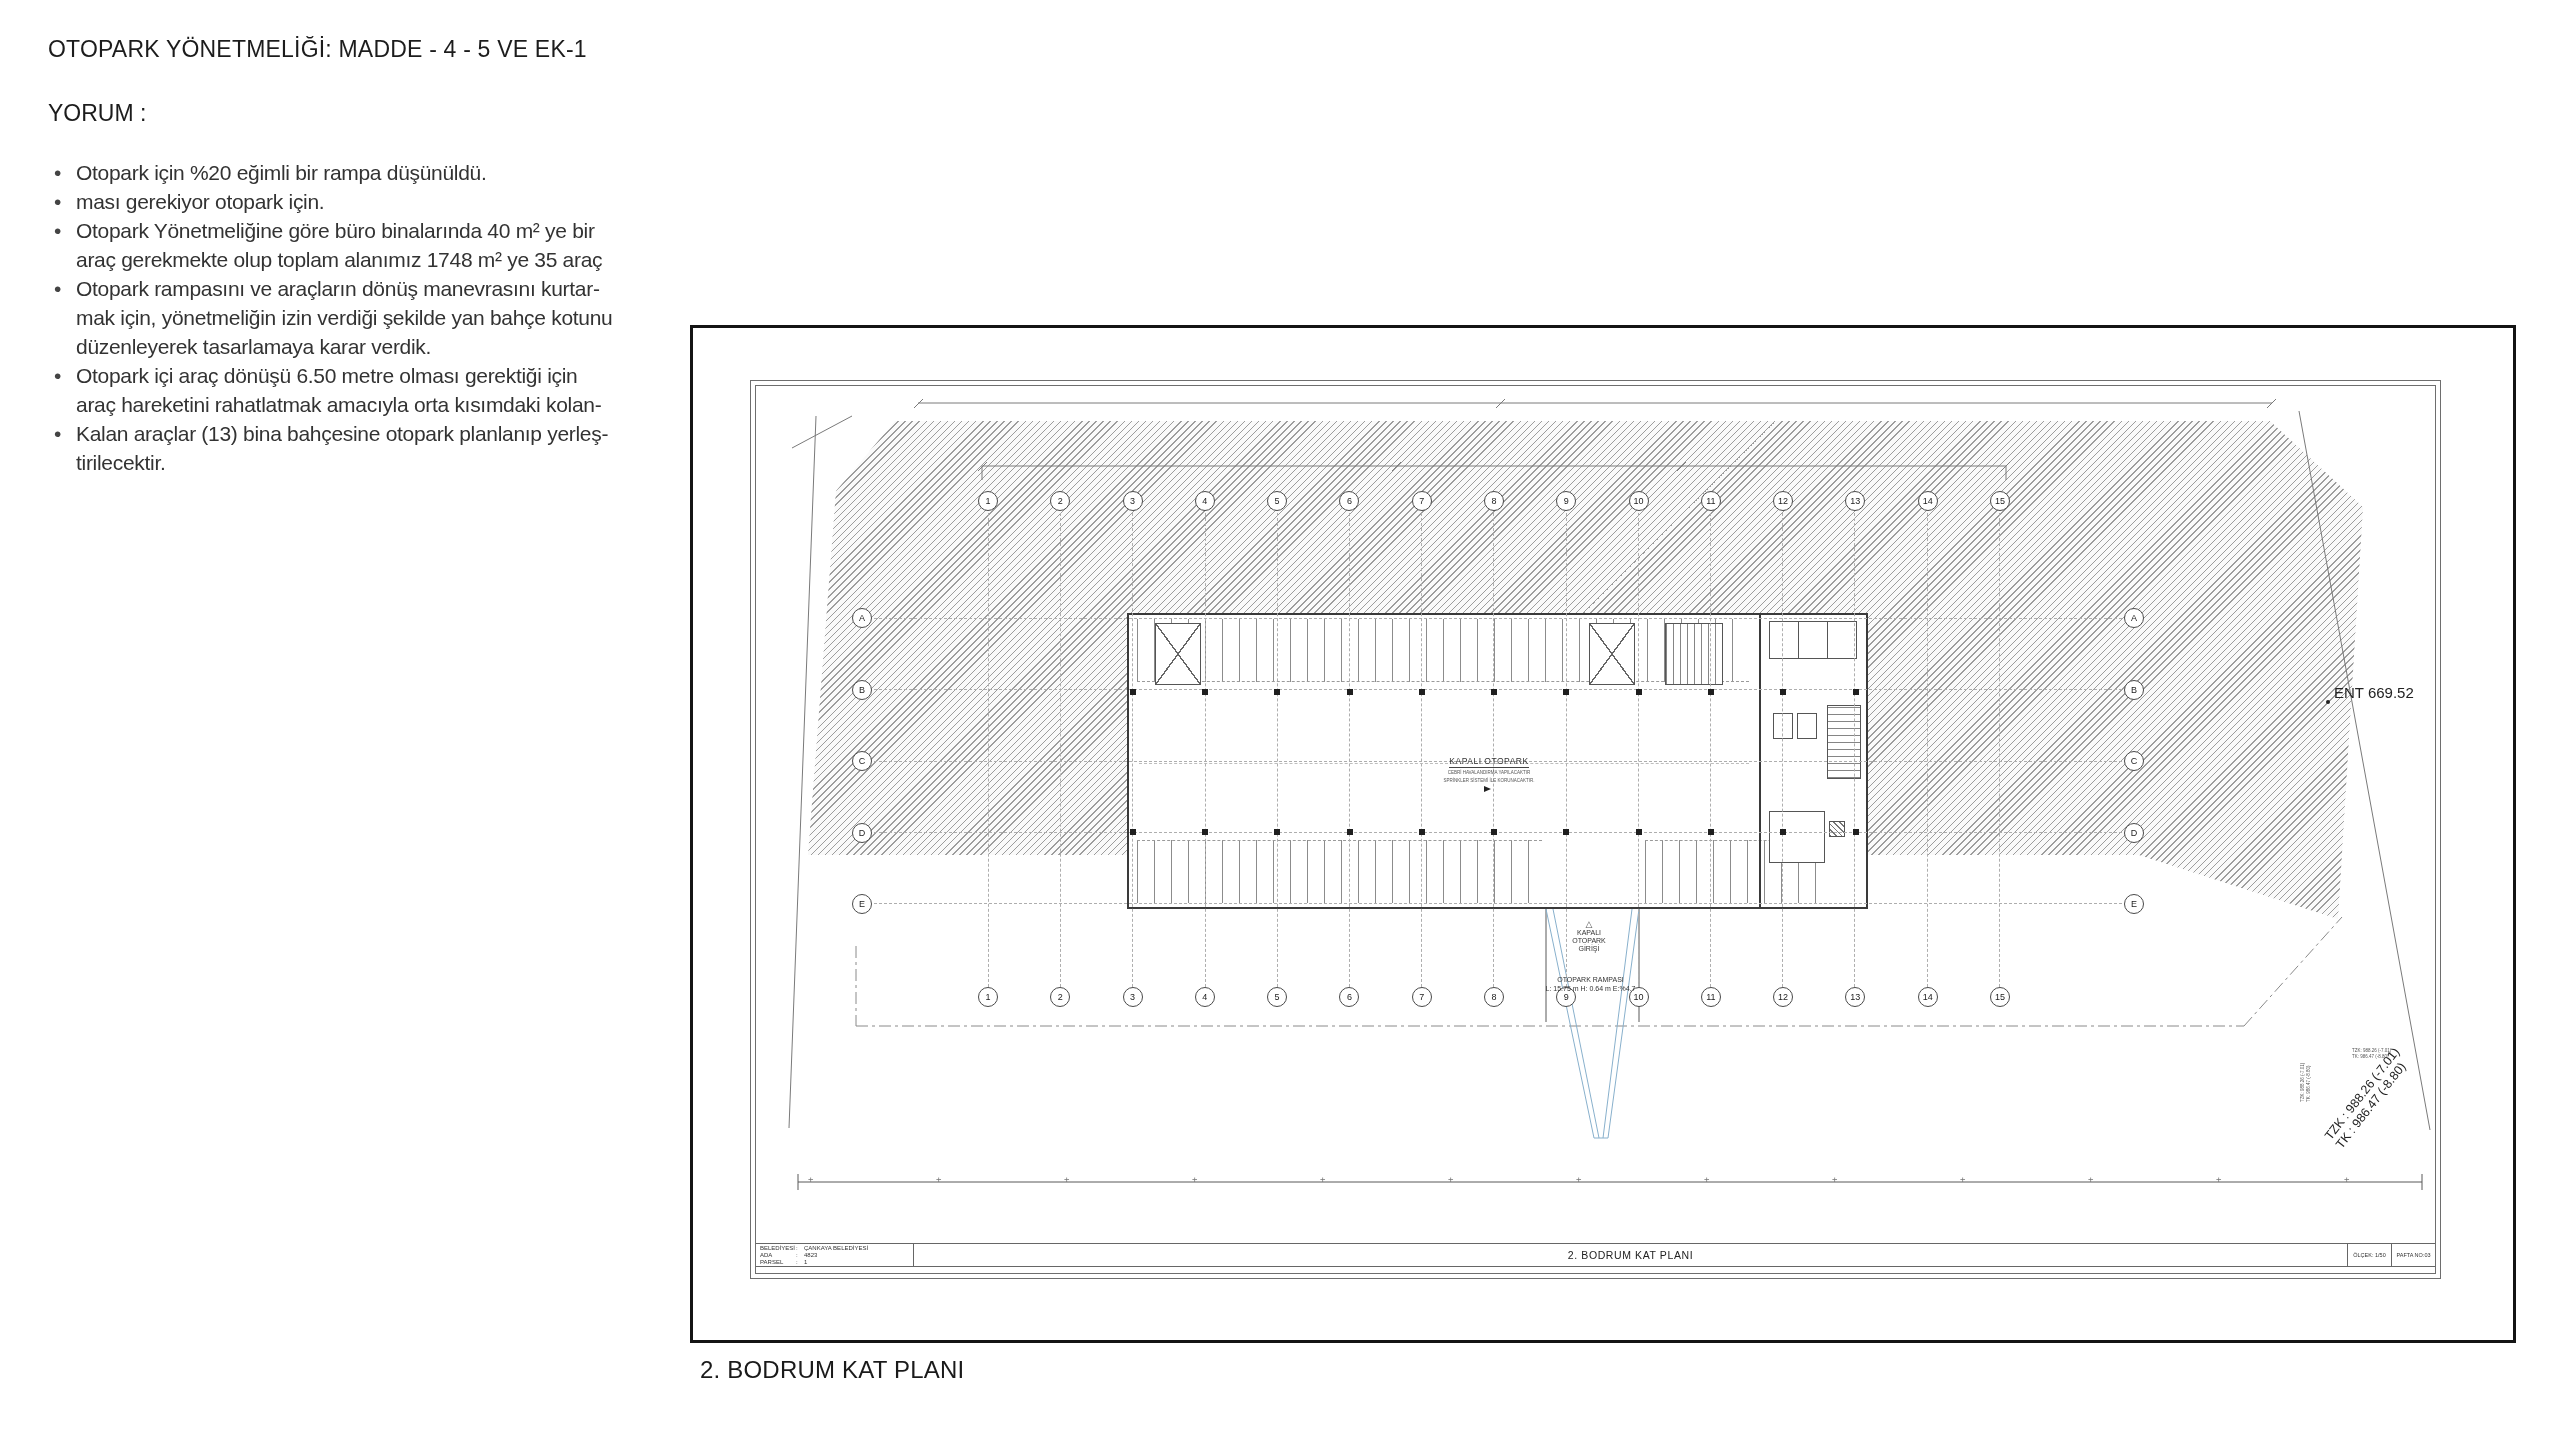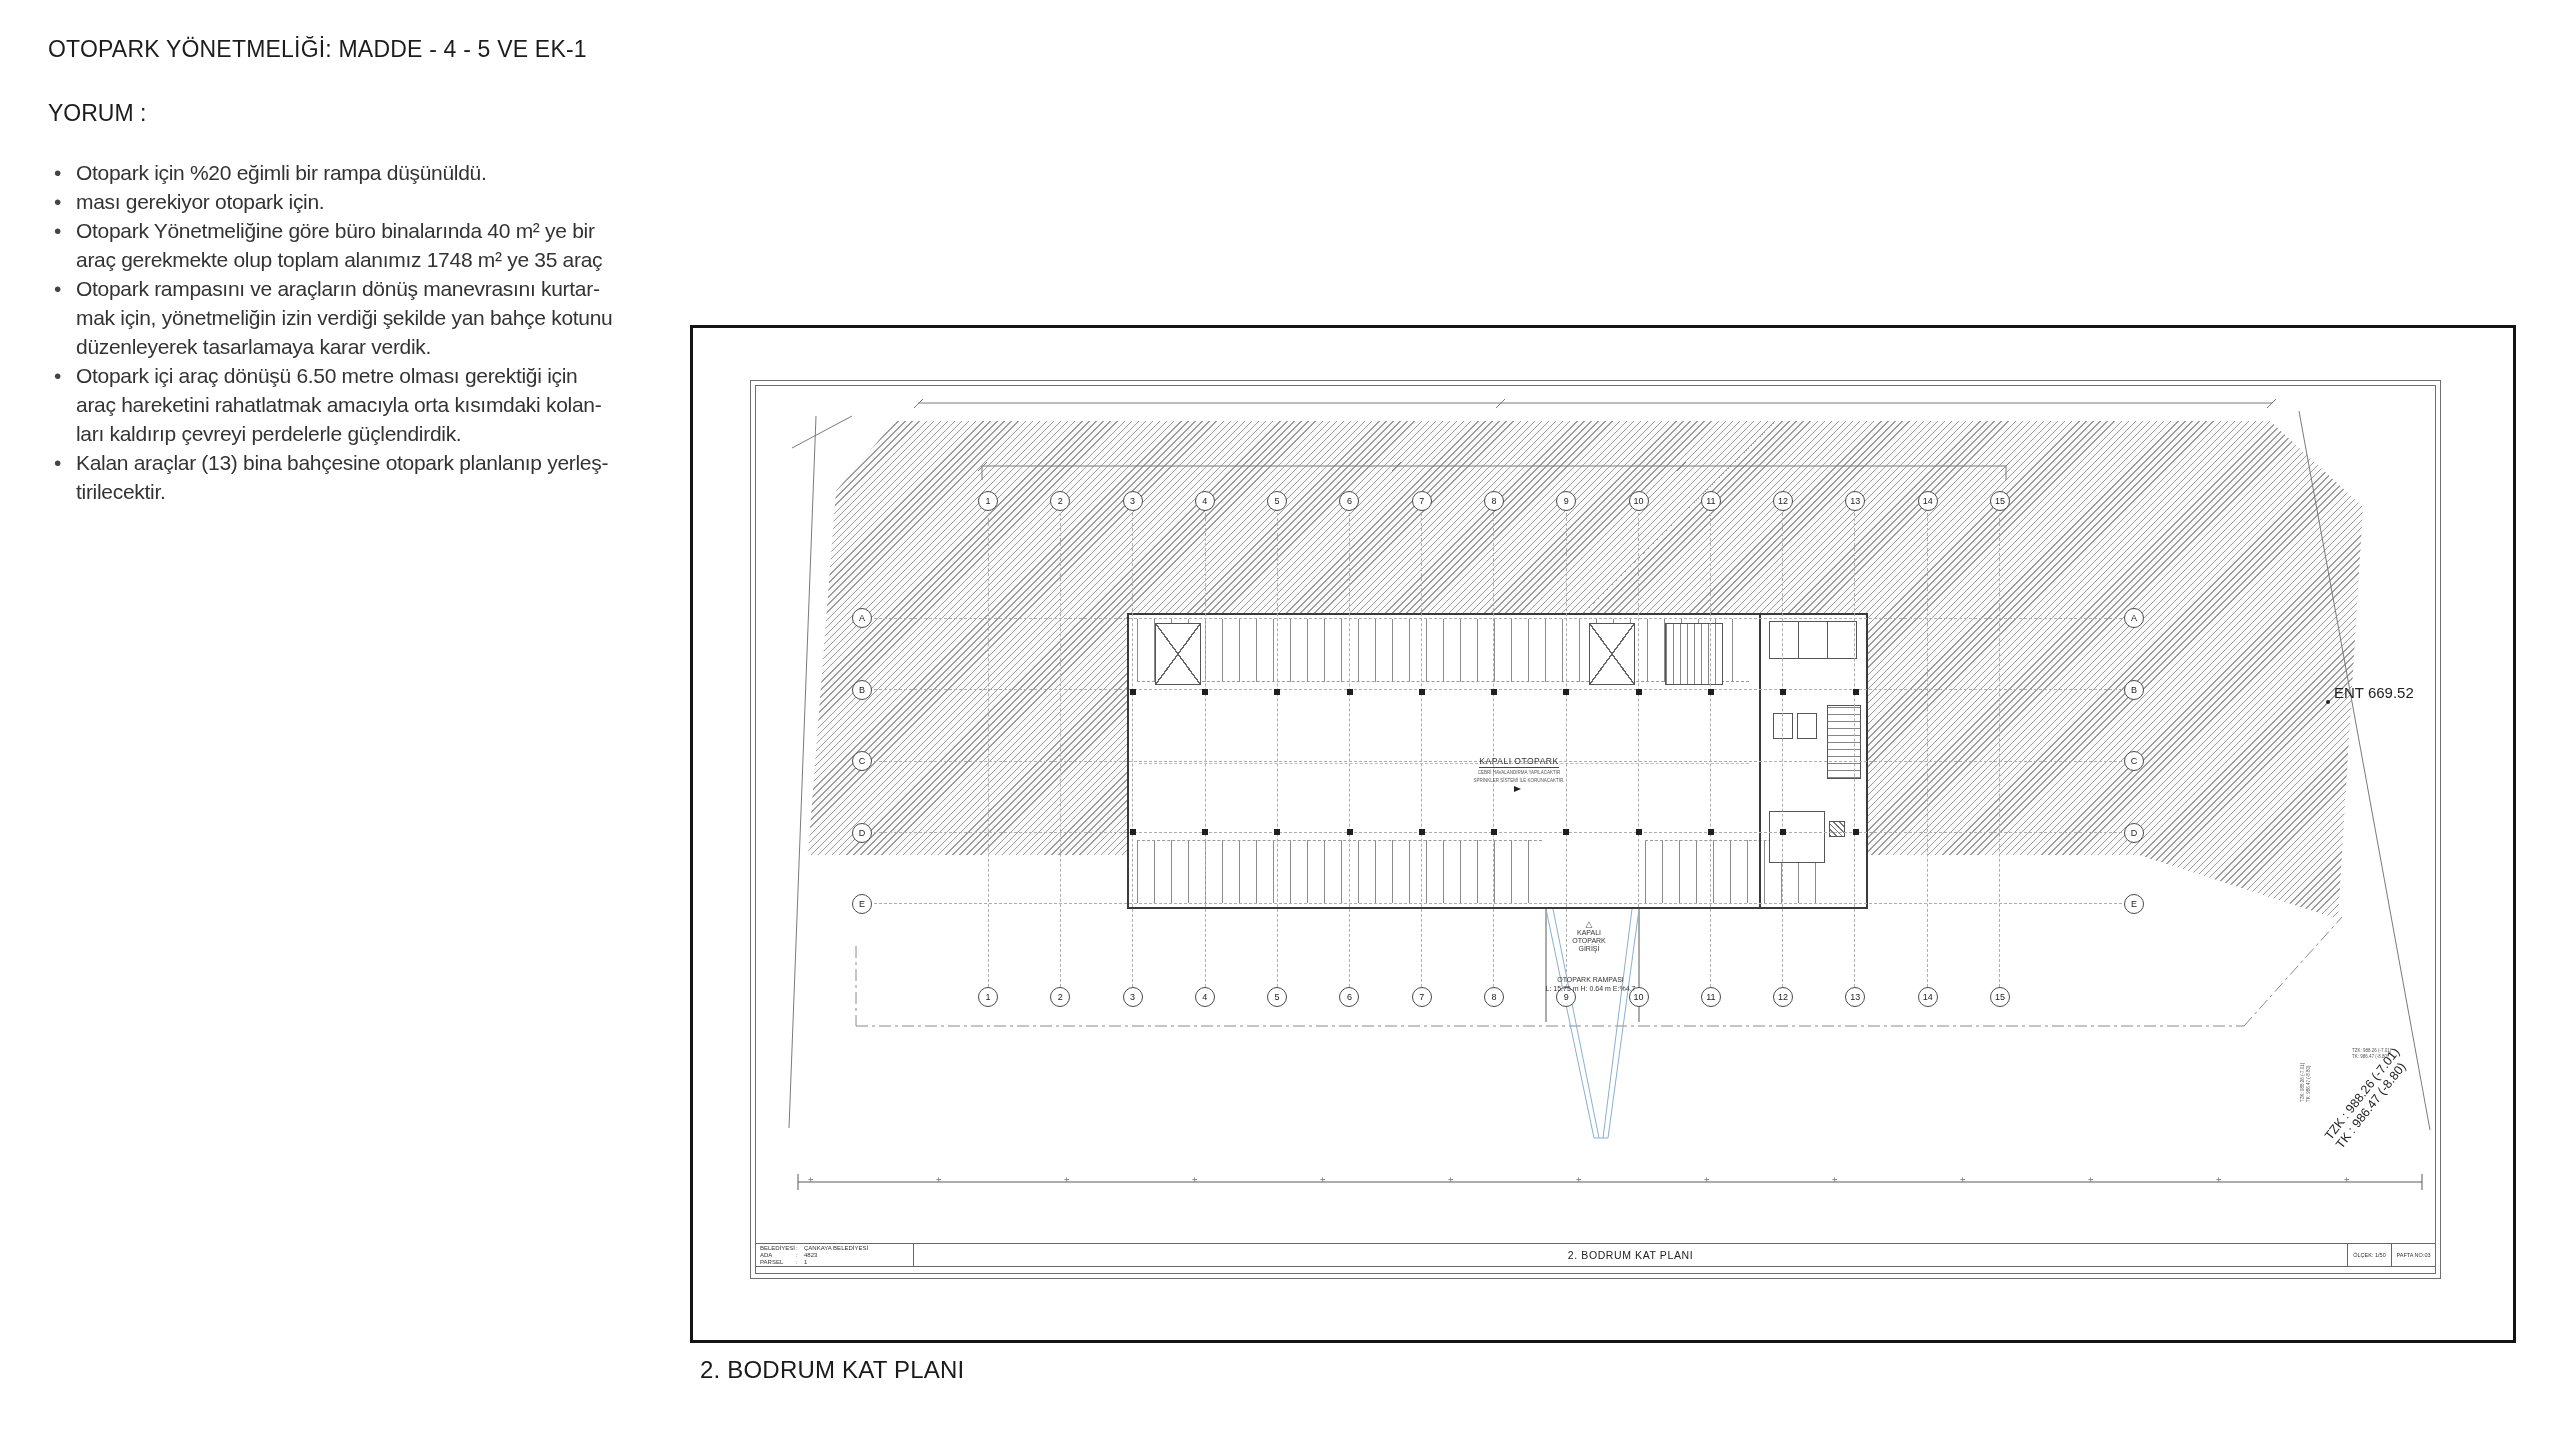--- a/index.html
+++ b/index.html
@@ -45,21 +45,21 @@
   .lift{top:98px;width:20px;height:26px;border:1px solid #555;box-sizing:border-box;background:#fff;}
   .lift1{left:644px;} .lift2{left:668px;}
   .stair2{left:698px;top:90px;width:34px;height:74px;border:1px solid #555;box-sizing:border-box;
     background:repeating-linear-gradient(0deg,#858585 0 1px,#fff 1px 7px);}
   .svc{left:640px;top:196px;width:56px;height:52px;border:1px solid #555;box-sizing:border-box;
     background:linear-gradient(#fff calc(50% - .5px),#555 calc(50% - .5px) calc(50% + .5px),#fff calc(50% + .5px));}
   .svc-hatch{left:700px;top:206px;width:16px;height:16px;border:1px solid #555;box-sizing:border-box;
     background:repeating-linear-gradient(45deg,#777 0 1px,#fff 1px 4px);}
 
   
-  .plan-label{left:683px;top:364px;width:160px;text-align:center;color:#333;}
+  .plan-label{left:653px;top:364px;width:160px;text-align:center;color:#333;}
   .plan-label .t1{font-size:8.5px;letter-spacing:.5px;display:inline-block;border-bottom:1px solid #444;padding-bottom:1px;}
   .plan-label .t2{font-size:4.5px;line-height:5.5px;color:#555;margin-top:2px;}
   .lvl-arrow{width:0;height:0;border:3px solid rgba(0,0,0,0);border-left:7px solid #222;margin:3px auto 0;}
   .girisi{left:801px;top:534px;width:64px;text-align:center;font-size:7px;line-height:8px;color:#333;}
   .girisi .tri{font-size:9px;line-height:9px;color:#555;}
   .rampa{left:762px;top:590px;width:145px;text-align:center;font-size:7px;line-height:8.5px;color:#333;}
 
   .ent{left:1578px;top:298px;font-size:15px;color:#222;white-space:nowrap;}
   .tzk-rot{left:1566px;top:748px;font-size:12.5px;line-height:14px;color:#222;white-space:nowrap;
     transform:rotate(-52deg);transform-origin:0 0;}
@@ -119,21 +119,20 @@
     <li>
       <span class="dot">•</span>
       <div>Otopark rampasını ve araçların dönüş manevrasını kurtar-</div>
       <div>mak için, yönetmeliğin izin verdiği şekilde yan bahçe kotunu</div>
       <div>düzenleyerek tasarlamaya karar verdik.</div>
     </li>
     <li>
       <span class="dot">•</span>
       <div>Otopark içi araç dönüşü 6.50 metre olması gerektiği için</div>
       <div>araç hareketini rahatlatmak amacıyla orta kısımdaki kolan-</div>
-      <div>ları kaldırıp çevreyi perdelerle güçlendirdik.</div>
     </li>
     <li>
       <span class="dot">•</span>
       <div>Kalan araçlar (13) bina bahçesine otopark planlanıp yerleş-</div>
       <div>tirilecektir.</div>
     </li>
   </ul>
 
   <div class="abs frame-outer">
     <div class="abs frame-inner">

